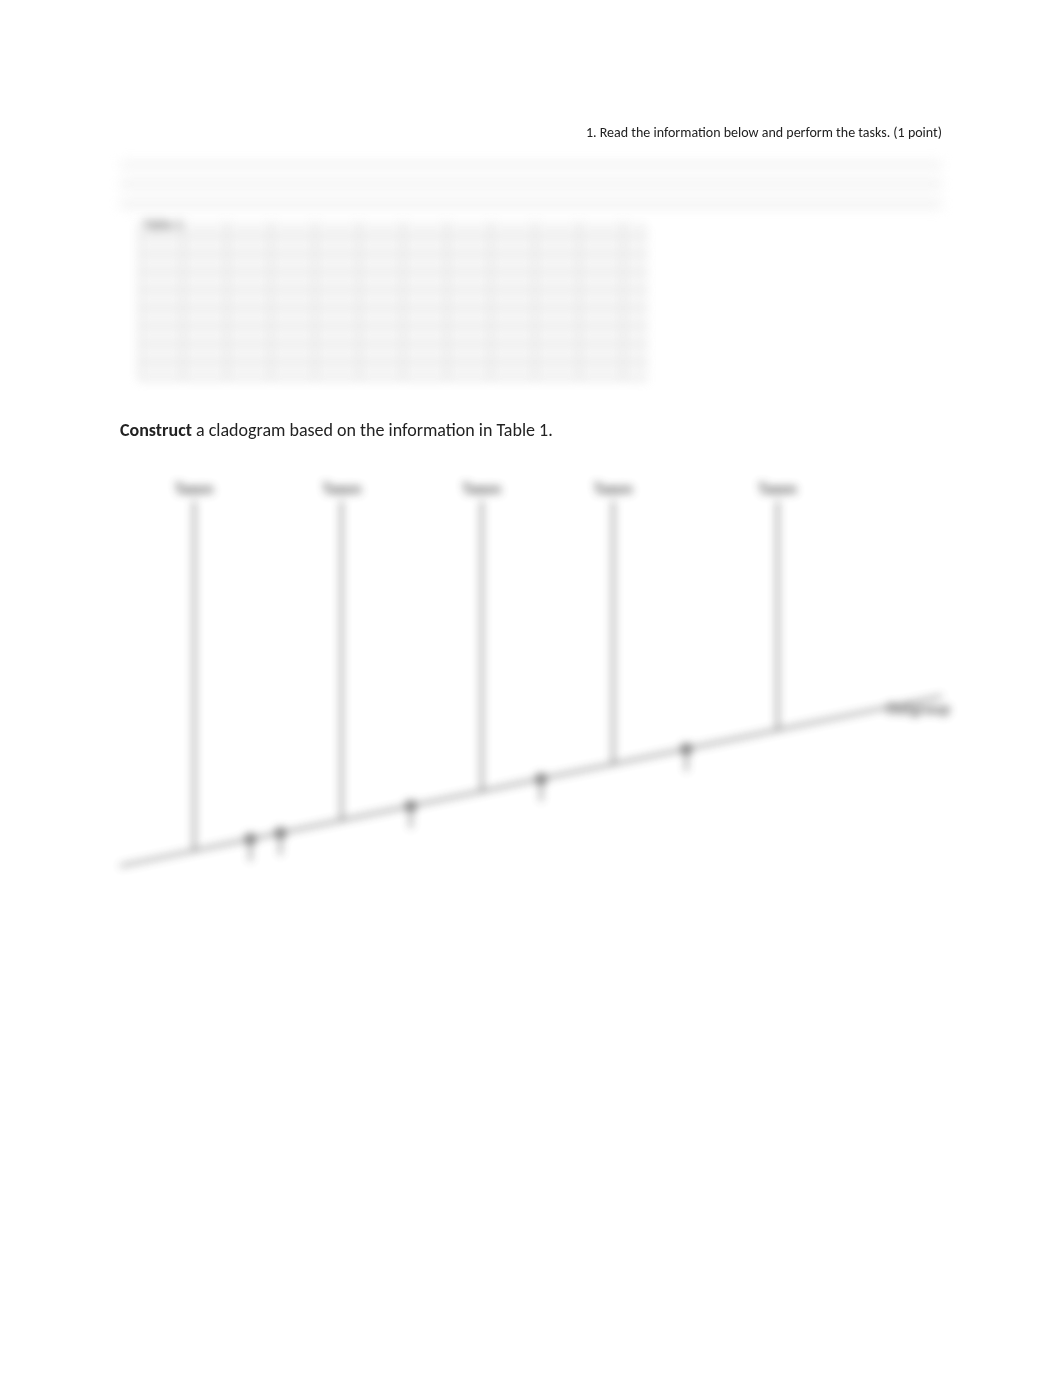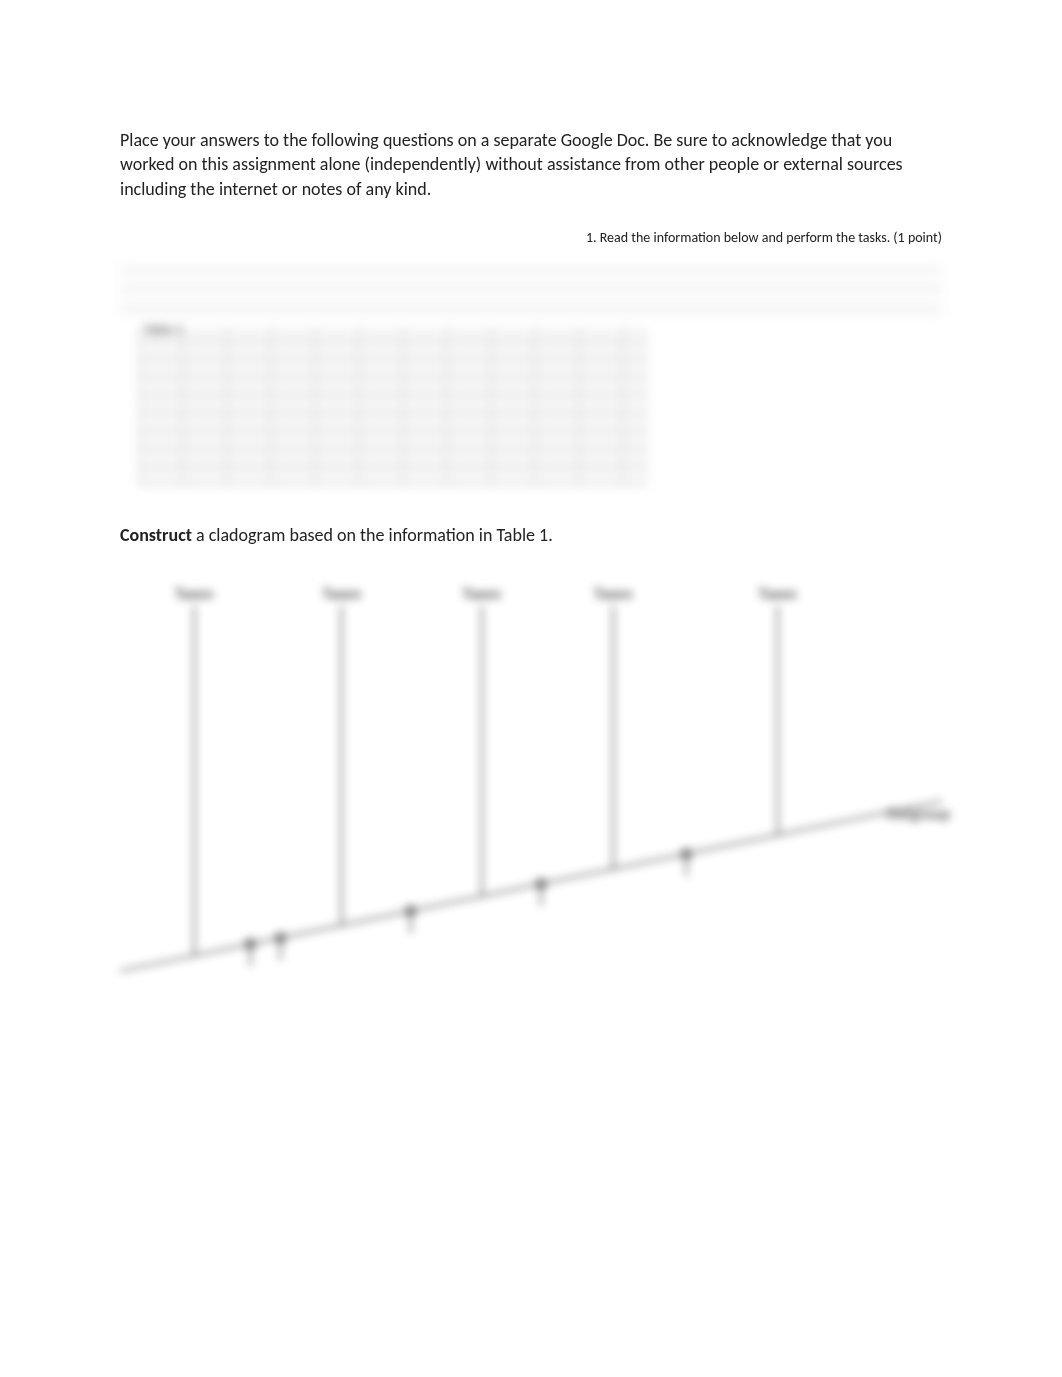--- a/index.html
+++ b/index.html
@@ -101,21 +101,20 @@
   }
   svg.clad circle {
     fill: #6a6a6a;
   }
 </style>
 </head>
 <body>
 
 <div class="page">
 
-  <p class="intro">Place your answers to the following questions on a separate Google Doc. Be sure to acknowledge that you worked on this assignment alone (independently) without assistance from other people or external sources including the internet or notes of any kind.</p>
 
   <p class="numbered">1. Read the information below and perform the tasks. (1 point)</p>
 
   <div class="blur-block-1"></div>
 
   <div class="blur-table">
     <span class="tcap">Table 1</span>
   </div>
 
   <p class="construct-line">

